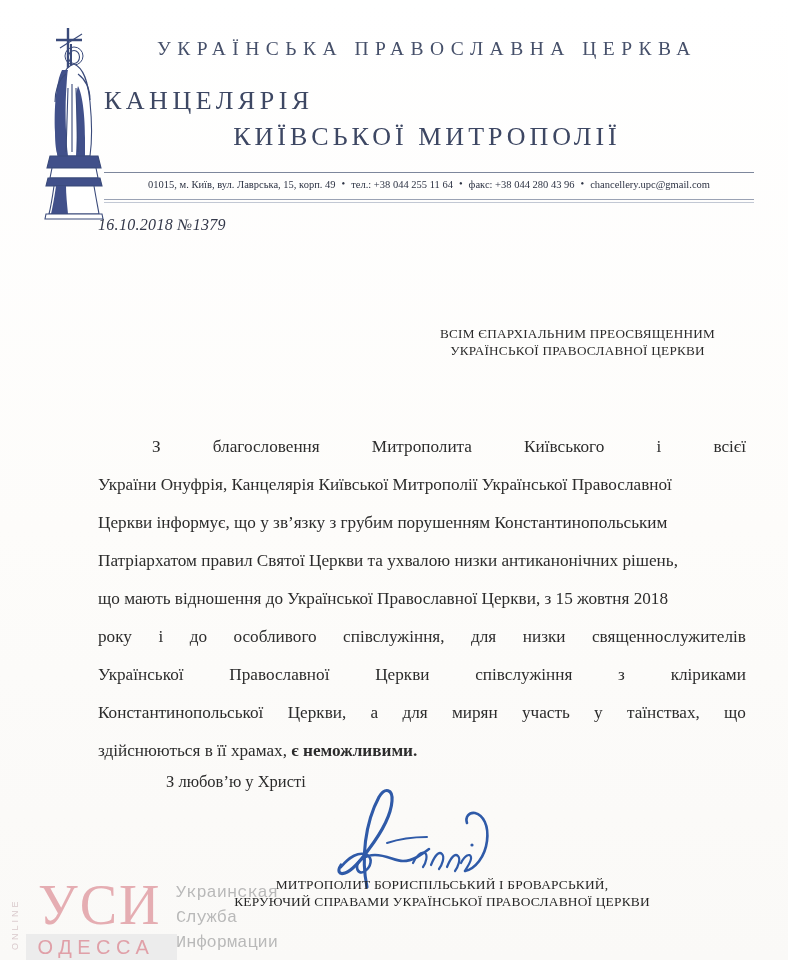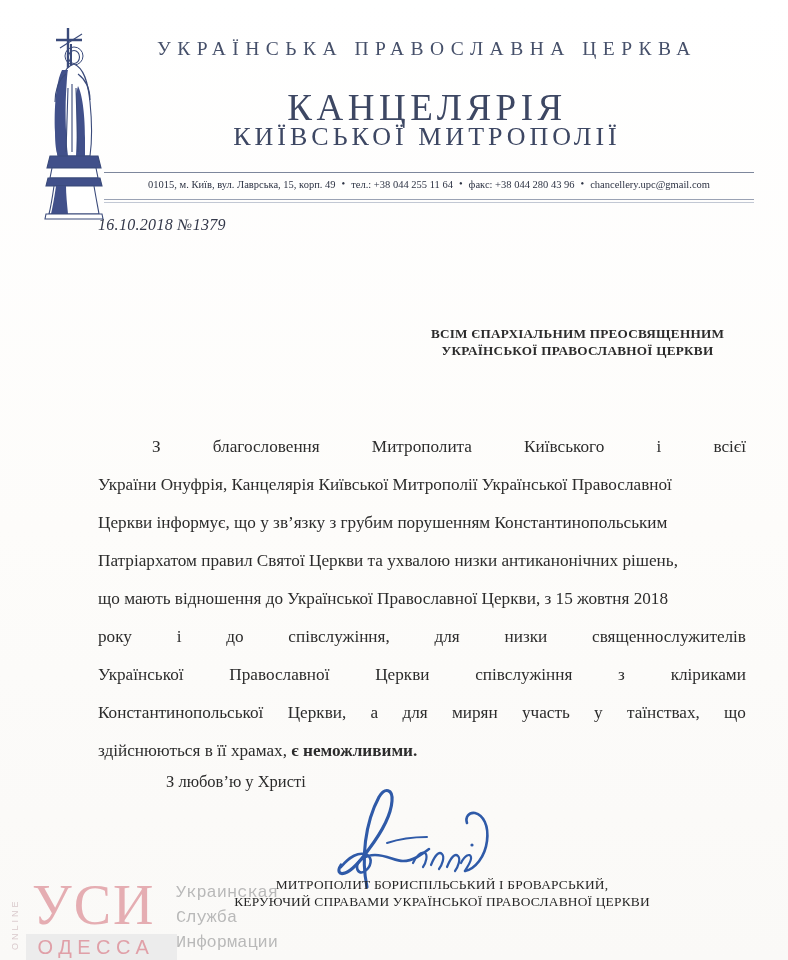--- a/index.html
+++ b/index.html
@@ -51,22 +51,21 @@
     color: #46506a;
     white-space: nowrap;
     font-weight: 400;
   }
 
   #dept-line1 {
     position: absolute;
     left: 104px;
     top: 86px;
     width: 646px;
-    text-align: center;
-    font-size: 37px;
+    font-size: 26px;
     letter-spacing: 4.5px;
     color: #3d4763;
   }
 
   #dept-line2 {
     position: absolute;
     left: 104px;
     top: 122px;
     width: 646px;
     text-align: center;
@@ -128,21 +127,21 @@
     letter-spacing: 0.3px;
   }
 
   
   #addressee {
     position: absolute;
     left: 400px;
     top: 325px;
     width: 355px;
     text-align: center;
-    font-weight: bold;
+    font-weight: normal;
     font-size: 13.2px;
     line-height: 17px;
     letter-spacing: 0.25px;
     color: #2b2b2b;
   }
 
   
   #body-text {
     position: absolute;
     left: 98px;
@@ -216,21 +215,21 @@
     font-family: "Liberation Sans", sans-serif;
     font-size: 9px;
     letter-spacing: 3px;
     color: #d9c9cc;
     writing-mode: vertical-rl;
     transform: rotate(180deg);
     height: 64px;
   }
   #wm-usi {
     position: absolute;
-    left: 24px;
+    left: 30px;
     top: -6px;
     font-family: "Liberation Serif", serif;
     font-size: 56px;
     letter-spacing: 2px;
     color: #e5adb2;
     line-height: 62px;
   }
   #wm-odessa {
     position: absolute;
     left: 18px;
@@ -330,20 +329,21 @@
 
     <div class="para-line flow">України Онуфрія, Канцелярія Київської Митрополії Української Православної</div>
     <div class="para-line flow">Церкви інформує, що у зв’язку з грубим порушенням Константинопольським</div>
     <div class="para-line flow">Патріархатом правил Святої Церкви та ухвалою низки антиканонічних рішень,</div>
     <div class="para-line flow">що мають відношення до Української Православної Церкви, з 15 жовтня 2018</div>
 
     <div class="para-line just">
       <span>року</span>
       <span>і</span>
       <span>до</span>
+      <span>особливого</span>
       <span>співслужіння,</span>
       <span>для</span>
       <span>низки</span>
       <span>священнослужителів</span>
     </div>
 
     <div class="para-line just">
       <span>Української</span>
       <span>Православної</span>
       <span>Церкви</span>

